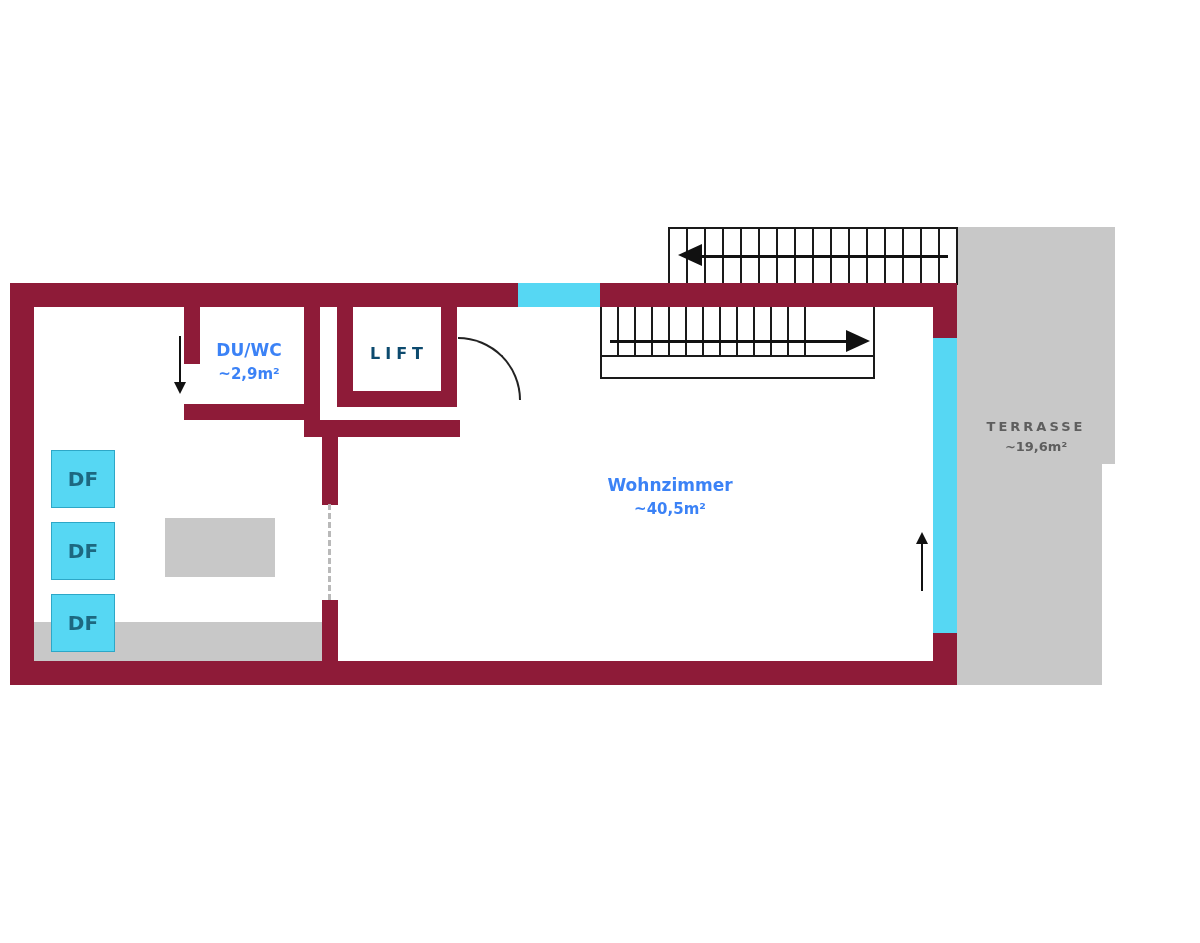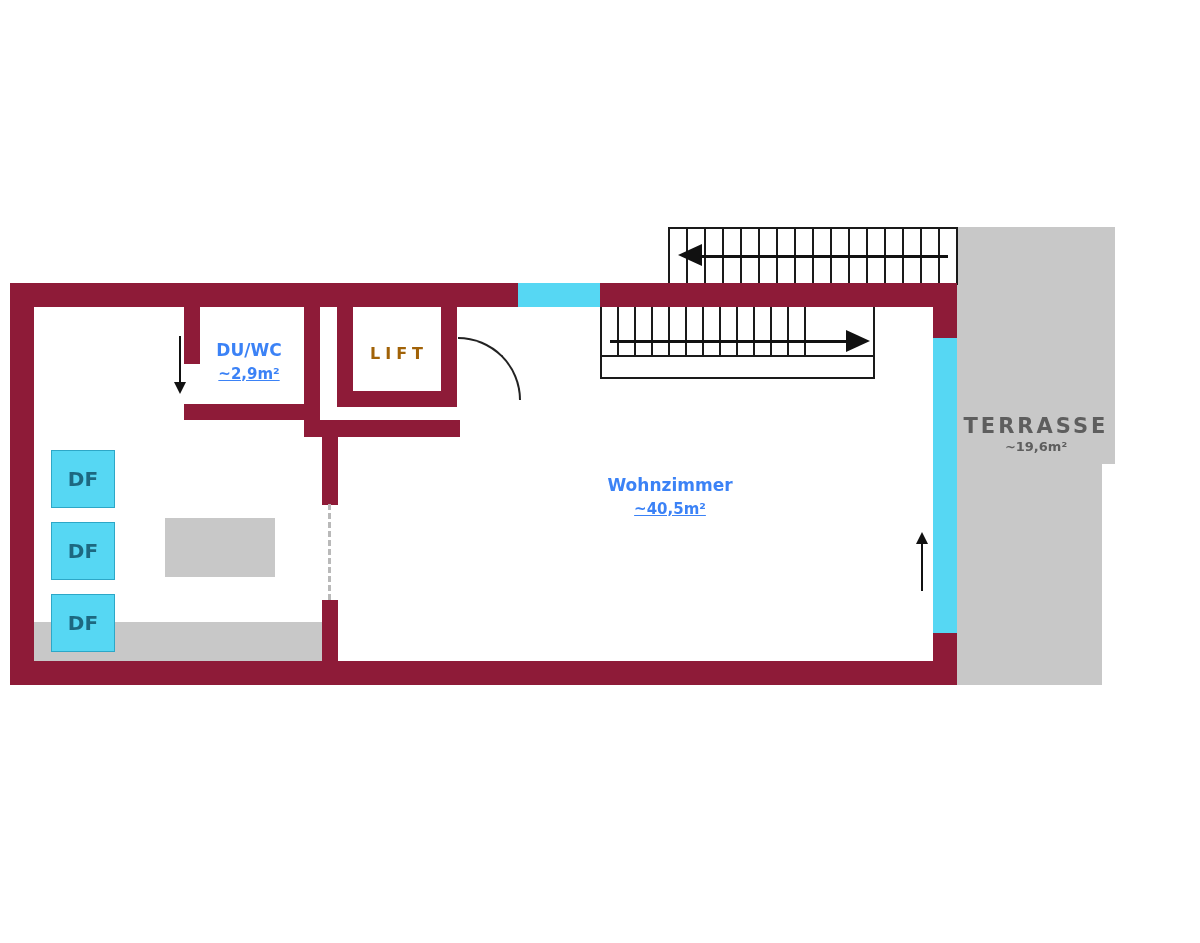--- a/index.html
+++ b/index.html
@@ -5,21 +5,21 @@
   html,body{margin:0;padding:0;background:#fff;}
   #canvas{
     position:relative;width:1200px;height:943px;background:#ffffff;overflow:hidden;
     font-family:"DejaVu Sans","Liberation Sans",sans-serif;
   }
   .wall{position:absolute;background:#8e1b38;}
   .win{position:absolute;background:#56d7f3;}
   .gray{position:absolute;background:#c8c8c8;}
   .label{position:absolute;text-align:center;font-weight:bold;color:#3b82f6;}
   .room-name{font-size:17px;line-height:21px;}
-  .room-area{font-size:15px;line-height:20px;margin-top:3px;text-decoration:underline;}
+  .room-area{font-size:15px;line-height:20px;margin-top:3px;}
 
   
   .stair-outer{
     position:absolute;left:668px;top:227px;width:290px;height:58px;
     background:#fff;border:2px solid #1a1a1a;box-sizing:border-box;
   }
   .stair-outer .treads{
     position:absolute;left:0;top:0;right:0;bottom:0;
     background:repeating-linear-gradient(to right, transparent 0 16px, #1a1a1a 16px 18px);
   }
@@ -116,28 +116,28 @@
     </div>
   <div class="df" style="top:594px;">
       <span>DF</span>
     </div>
 
   <div class="label" style="left:193px;top:340px;width:112px;">
     <div class="room-name">DU/WC</div>
     <div class="room-area">~2,9m²</div>
   </div>
 
-  <div class="label" style="left:350px;top:344px;width:98px;font-size:16px;letter-spacing:5px;color:#a16207;">
+  <div class="label" style="left:350px;top:344px;width:98px;font-size:16px;letter-spacing:5px;color:#0c4a6e;">
     <div>LIFT</div>
   </div>
 
 
   <div class="label" style="left:588px;top:475px;width:164px;">
     <div class="room-name">Wohnzimmer</div>
     <div class="room-area">~40,5m²</div>
   </div>
 
   <div class="label" style="left:957px;top:417px;width:158px;color:#5e5e5e;">
-    <div style="font-size:21px;letter-spacing:3px;line-height:19px;">TERRASSE</div>
+    <div style="font-size:13px;letter-spacing:3px;line-height:19px;">TERRASSE</div>
     <div style="font-size:13px;line-height:17px;margin-top:2px;">~19,6m²</div>
   </div>
 
 </div>
 
 </body></html>

